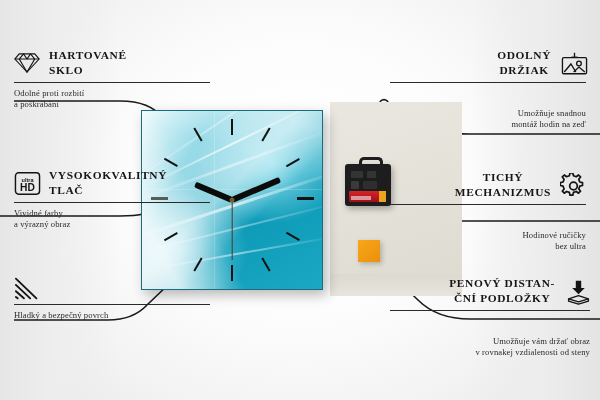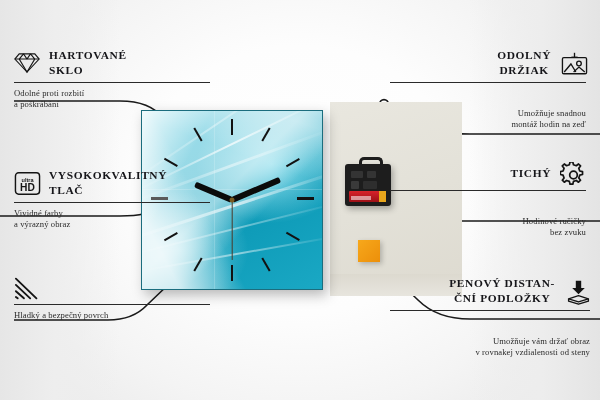--- a/index.html
+++ b/index.html
@@ -231,35 +231,35 @@
           <path d="M15 23.5 L21 18 L27.5 23.5"></path>
         </svg>
       </span>
     </div>
     <div class="rule"></div>
     <div class="desc">
       <span>Umožňuje snadnou</span><br><span>montáž hodin na zeď</span>
     </div>
   </div>
 
-  <div class="feat right" style="left:390px;top:162px;">
-    <div class="head">
-      <span class="title">
-        <span>TICHÝ</span><br>
+  <div class="feat right" style="left:390px;top:170px;">
+    <div class="head">
+      <span class="title">
+        <span>TICHÝ</span><br><span>MECHANIZMUS</span>
       </span>
       <span class="ico">
         <svg viewBox="0 0 30 30" width="27" height="26" fill="none" stroke="#141414" stroke-width="2">
           <path d="M15 3.2 l3.2 1.1 2.6-2 2.3 2.3 -2 2.6 1.1 3.2 3.2 .8 v3.2 l-3.2 .8 -1.1 3.2 2 2.6 -2.3 2.3 -2.6-2 -3.2 1.1 -.8 3.2 h-3.2 l-.8-3.2 -3.2-1.1 -2.6 2 -2.3-2.3 2-2.6 -1.1-3.2 -3.2-.8 v-3.2 l3.2-.8 1.1-3.2 -2-2.6 2.3-2.3 2.6 2 3.2-1.1 .8-3.2 h3.2z" stroke-linejoin="round"></path>
           <circle cx="15" cy="15" r="4.4"></circle>
         </svg>
       </span>
     </div>
     <div class="rule"></div>
     <div class="desc">
-      <span>Hodinové ručičky</span><br><span>bez zvuku</span>
+      <span>Hodinové ručičky</span><br><span>bez ultra</span>
     </div>
   </div>
 
   <div class="feat right" style="left:390px;top:276px;width:200px;">
     <div class="head">
       <span class="title">
         <span>PENOVÝ DISTAN-</span><br><span>ČNÍ PODLOŽKY</span>
       </span>
       <span class="ico">
         <svg viewBox="0 0 32 30" width="29" height="27" fill="none" stroke="#141414" stroke-width="1.5" stroke-linejoin="round">

